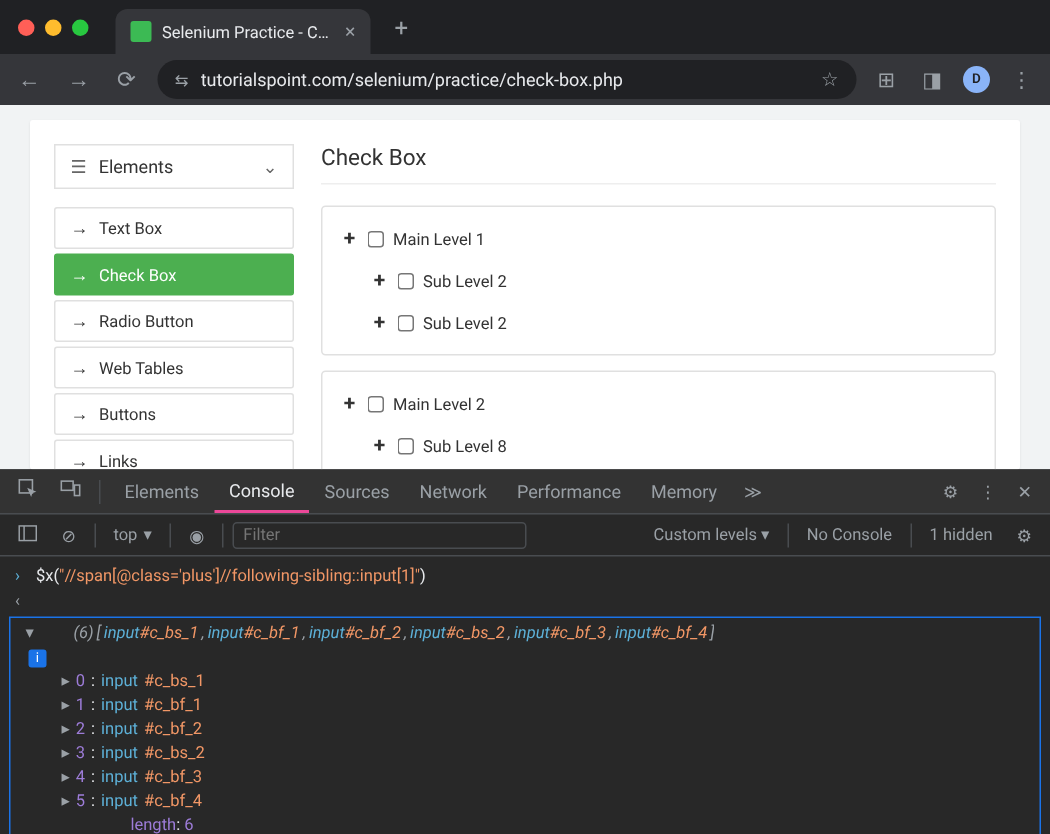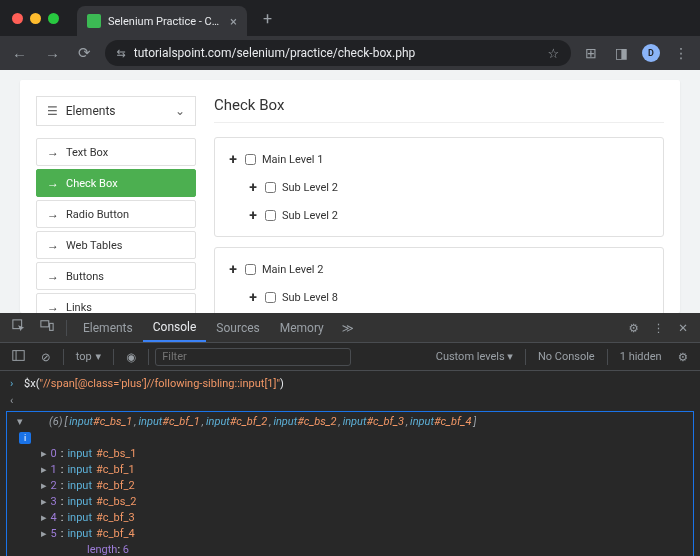--- a/index.html
+++ b/index.html
@@ -45,21 +45,21 @@
 .tree-row.sub { padding-left: 20px; margin-top: 6px; }
 .tree-row .plus { font-weight: 700; font-size: 14px; color: #333; width: 12px; text-align: center; }
 .tree-row input[type=checkbox] { width: 11px; height: 11px; }
 .tree-box + .tree-box { margin-top: 10px; }
 
 
 .devtools { flex: 1; background: #282828; color: #e8eaed; display: flex; flex-direction: column; font-size: 11.5px; min-height: 0; }
 .dt-tabs { height: 30px; background: #333; border-bottom: 1px solid #494c50; display: flex; align-items: center; padding: 0 6px; gap: 2px; }
 .dt-tabs .ico { color: #9aa0a6; padding: 0 6px; cursor: pointer; }
 .dt-tab { color: #9aa0a6; padding: 0 10px; height: 100%; display: flex; align-items: center; cursor: pointer; font-size: 12px; }
-.dt-tab.active { color: #e8eaed; border-bottom: 2px solid #3b82f6; }
+.dt-tab.active { color: #e8eaed; border-bottom: 2px solid #ec4899; }
 .dt-tabs .spacer { flex: 1; }
 
 .console-toolbar { height: 28px; display: flex; align-items: center; padding: 0 6px; gap: 4px; border-bottom: 1px solid #494c50; }
 .console-toolbar .ico { color: #9aa0a6; padding: 0 6px; cursor: pointer; }
 .console-toolbar .ctx { color: #9aa0a6; padding: 0 6px; display: flex; align-items: center; gap: 4px; font-size: 11px; }
 .console-toolbar .sep { width: 1px; height: 16px; background: #494c50; margin: 0 2px; }
 .console-toolbar input.filter { background: transparent; border: 1px solid #494c50; color: #e8eaed; font-size: 11px; padding: 2px 6px; border-radius: 3px; width: 196px; height: 18px; }
 .console-toolbar .right { margin-left: auto; display: flex; align-items: center; gap: 4px; }
 .console-toolbar .pill { color: #9aa0a6; font-size: 11px; padding: 0 6px; }
 
@@ -203,20 +203,22 @@
       <svg width="14" height="14" viewBox="0 0 16 16">
           <rect x="1" y="2" width="9" height="7" fill="none" stroke="#9aa0a6" stroke-width="1.2"></rect>
           <rect x="11" y="5" width="4" height="8" fill="none" stroke="#9aa0a6" stroke-width="1.2"></rect>
         </svg>
     </span>
     <span class="sep" style="width:1px;height:16px;background:#494c50;margin:0 4px;"></span>
     <div id="dt-tabs-host" style="display:flex;height:100%">
         <div class="dt-tab">Elements</div>
         <div class="dt-tab active">Console</div>
         <div class="dt-tab">Sources</div>
+        <div class="dt-tab">Network</div>
+        <div class="dt-tab">Performance</div>
         <div class="dt-tab">Memory</div>
       </div>
     <span class="ico">≫</span>
     <span class="spacer"></span>
     <span class="ico">⚙</span>
     <span class="ico">⋮</span>
     <span class="ico">✕</span>
   </div>
 
   <div class="console-toolbar">

